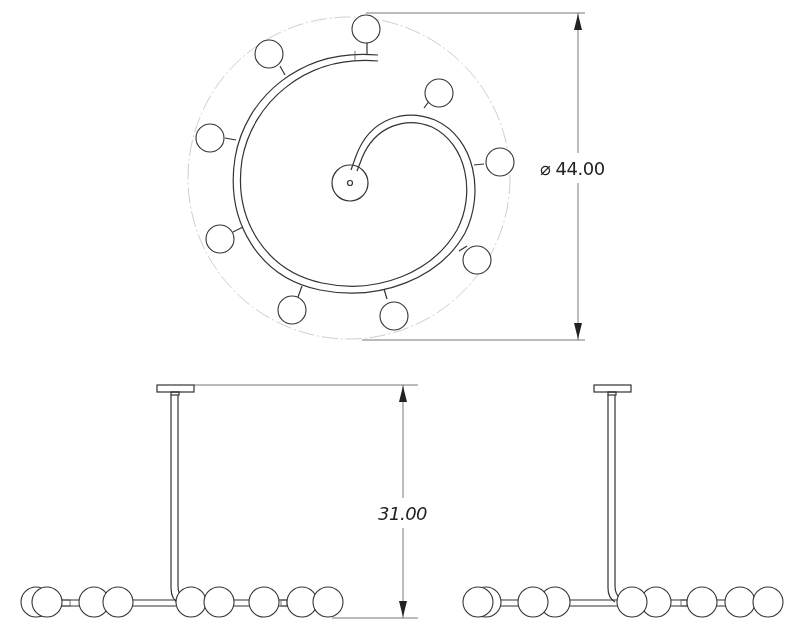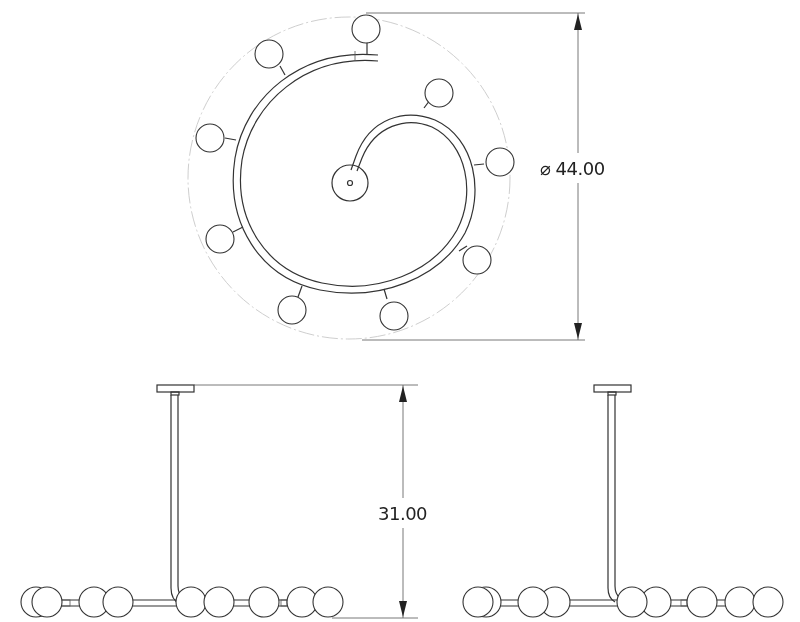--- a/index.html
+++ b/index.html
@@ -124,14 +124,14 @@
       <circle class="globe" cx="656" cy="594" r="15"></circle>
       <circle class="globe" cx="632" cy="594" r="15"></circle>
       <circle class="globe" cx="740" cy="594" r="15"></circle>
       <circle class="globe" cx="702" cy="594" r="15"></circle>
       <circle class="globe" cx="768" cy="594" r="15"></circle>
     </g>
   </g>
 </svg>
 
 <span class="dim-label" style="left:538px; top:150px;">⌀ 44.00</span>
-<span class="dim-label" style="left:376px; top:495px;">31.00</span>
+<span class="dim-label" style="left:376px; top:495px;font-style:italic;">31.00</span>
 </div>
 
 </body></html>

